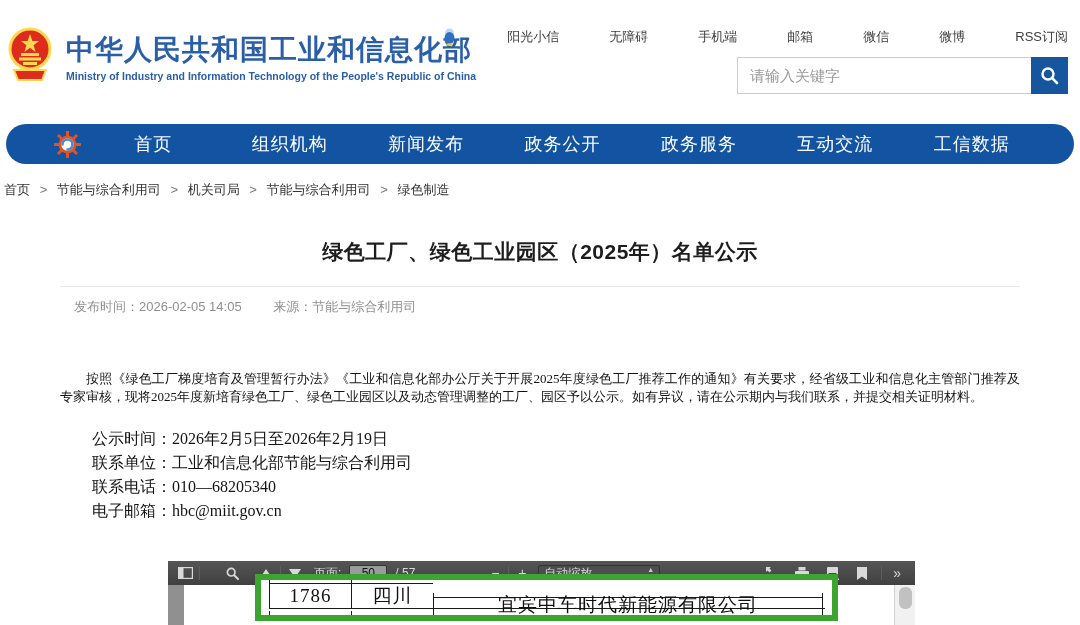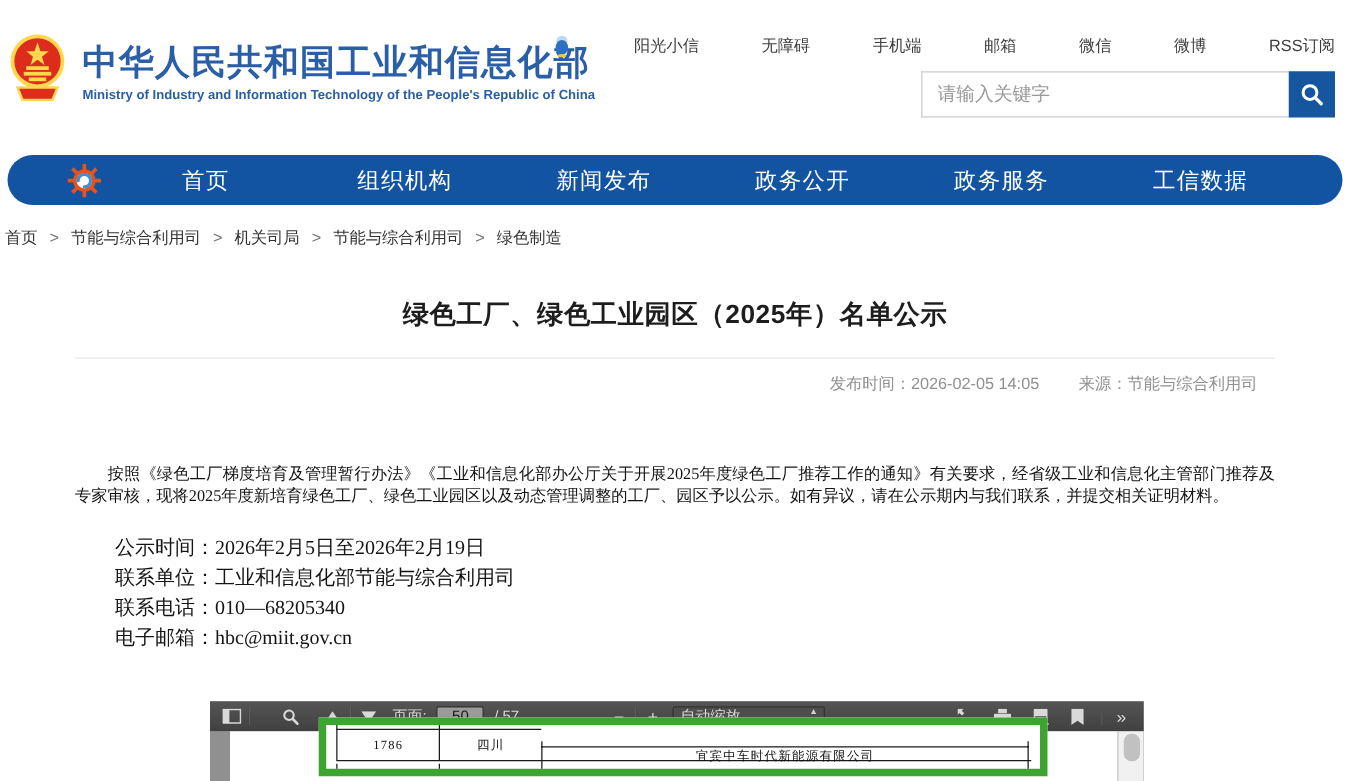--- a/index.html
+++ b/index.html
@@ -34,21 +34,21 @@
   
   .breadcrumb { position:absolute; left:4px; top:181px; font-size:13px; color:#333; }
   .breadcrumb a { color:#333; text-decoration:none; cursor:pointer; }
   .bc-sep { color:#777; margin:0 6px; }
 
   
   .article { position:absolute; left:60px; right:60px; top:237px; }
   .art-title { text-align:center; font-size:21px; font-weight:bold; color:#1d1d1d;
                letter-spacing:0.5px; line-height:30px; }
   .art-divider { border-top:1px solid #e8e8e8; margin-top:19px; }
-  .art-meta { text-align:right; margin-top:11px; font-size:13px; color:#909090; }
+  .art-meta { text-align:left; margin-top:11px; font-size:13px; color:#909090; }
   .art-meta span { margin:0 14px; }
   .art-body { margin-top:54px; font-family:"Liberation Serif","DejaVu Serif",serif;
               font-size:13px; line-height:18px; color:#141414; text-align:justify; text-indent:2em; }
   .contacts { margin-top:21px; font-family:"Liberation Serif","DejaVu Serif",serif;
               font-size:16px; line-height:24px; color:#141414; }
   .contacts div { text-indent:2em; }
 
   
   .pdf-viewer { position:absolute; left:168px; top:561px; width:747px; height:64px;
                 overflow:hidden; background:#858585; }
@@ -76,21 +76,21 @@
                border:6px solid #3ca52f; background:#fff; z-index:5; overflow:hidden; }
   .mini-table { margin-left:8px; width:556px; font-family:"Liberation Serif","DejaVu Serif",serif;
                 color:#111; }
   .mt-row { display:flex; }
   .mt-row .c { border-left:1.5px solid #1a1a1a; }
   .mt-row .c:last-child { border-right:1.5px solid #1a1a1a;margin-top:17px; }
   .c1 { width:82px; } .c2 { width:82px; } .c3 { width:390px; }
   .row-prev { height:4px; } .row-prev .c { border-bottom:1.5px solid #1a1a1a; }
   .row-main { height:25px; border-bottom:1.5px solid #1a1a1a; align-items:center; }
   .row-main .c { height:100%; display:flex; align-items:center; justify-content:center;
-                 font-size:10px; letter-spacing:1px; }
+                 font-size:19px; letter-spacing:1px; }
   .row-next { height:6px; margin-top:2px; } .row-next .c { border-top:0; }
 </style>
 </head>
 <body>
 
 <div class="page">
 
   <div class="logo-block">
     <svg class="emblem" viewBox="0 0 44 62">
       <circle cx="22" cy="23" r="20" fill="#dd2b1c" stroke="#ffd84d" stroke-width="3"></circle>
@@ -147,20 +147,21 @@
         </g>
       </g>
       <circle cx="13.5" cy="13.5" r="6.2" fill="#fff"></circle>
       <path d="M8.5 13.5 a5 5 0 1 1 5 5" fill="none" stroke="#3f8fd8" stroke-width="2.6" stroke-linecap="round"></path>
     </svg>
     <div class="nav-item">首页</div>
     <div class="nav-item">组织机构</div>
     <div class="nav-item">新闻发布</div>
     <div class="nav-item">政务公开</div>
     <div class="nav-item">政务服务</div>
+    <div class="nav-item">互动交流</div>
     <div class="nav-item">工信数据</div>
   </div>
 
   <div class="breadcrumb">
     <a>首页</a>
     <span class="bc-sep">&gt;</span>
     <a>节能与综合利用司</a>
     <span class="bc-sep">&gt;</span>
     <a>机关司局</a>
     <span class="bc-sep">&gt;</span>

